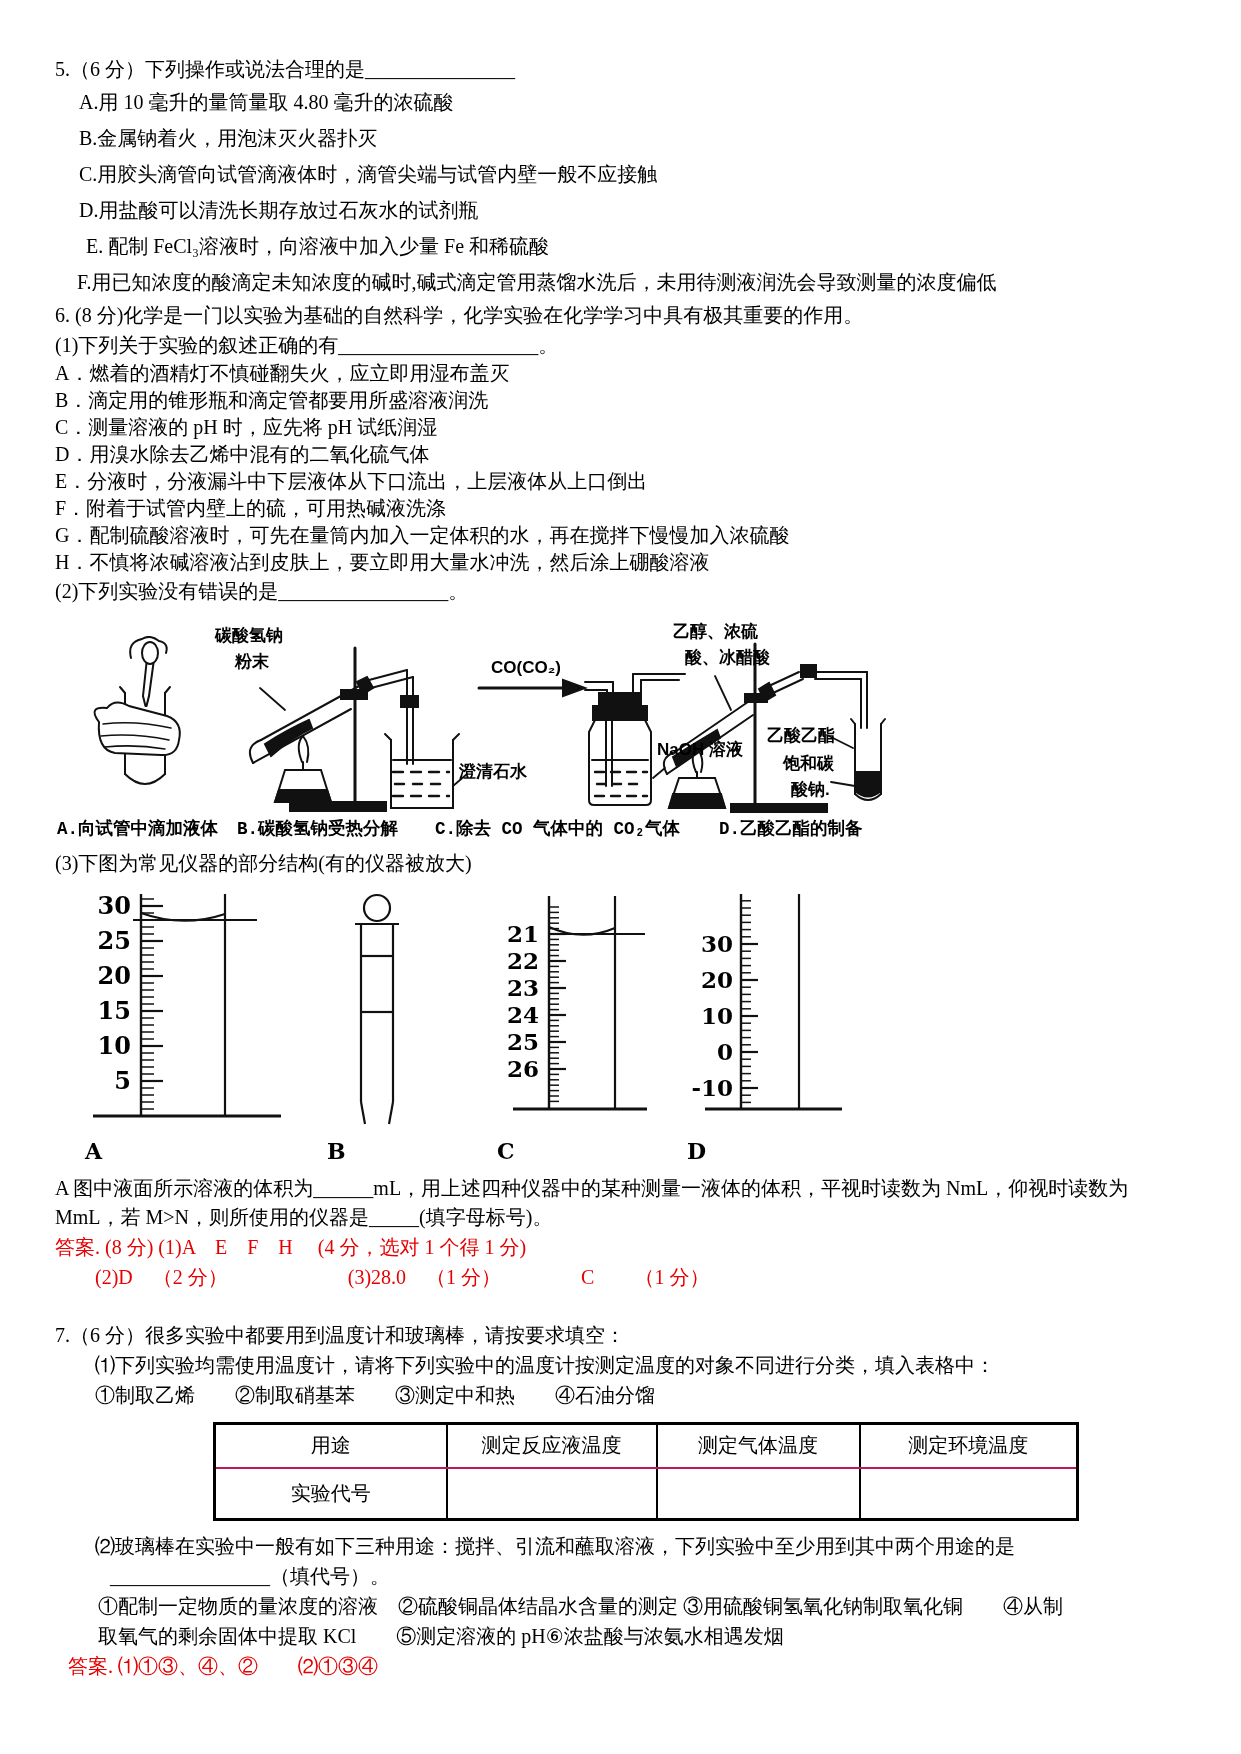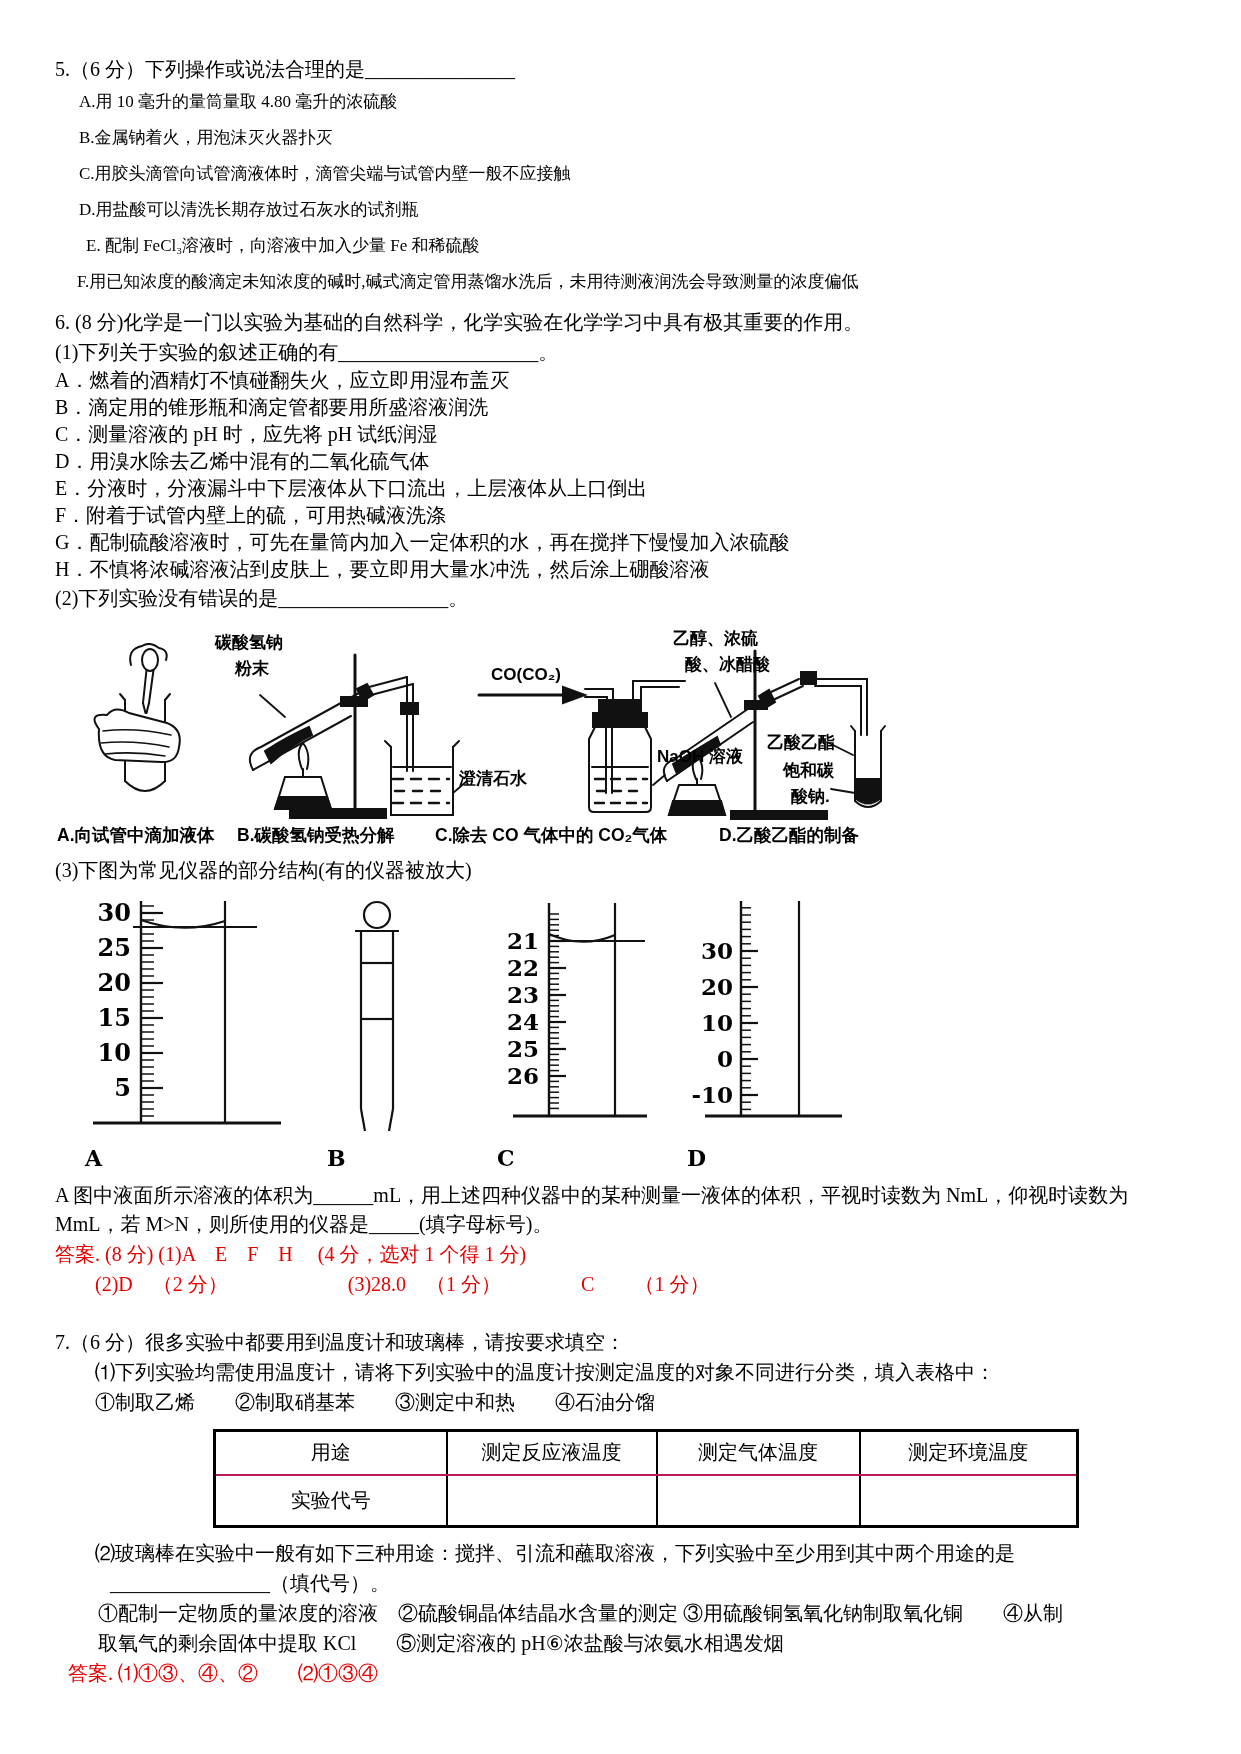--- a/index.html
+++ b/index.html
@@ -5,35 +5,35 @@
   *{box-sizing:border-box;margin:0;padding:0}
   html,body{background:#ffffff}
   body{
     width:1241px;height:1754px;overflow:hidden;
     font-family:"Liberation Serif","DejaVu Serif",serif;
     color:#000;
   }
   .page{position:relative;width:1241px;height:1754px;padding:54px 28px 0 55px}
   .line{font-size:20px;line-height:30px;white-space:nowrap}
   
-  .q5 .opt{margin-left:24px;font-size:17px;line-height:36px;white-space:nowrap}
+  .q5 .opt{margin-left:24px;font-size:20px;line-height:36px;white-space:nowrap}
   .q5 .opt.e{margin-left:31px}
   .q5 .opt.f{margin-left:22px}
   .ans{color:#e60000;font-size:20px;line-height:30px;white-space:nowrap}
   
-  .q6{margin-top:7px}
+  .q6{margin-top:0}
   .q6 .opt{font-size:20px;line-height:27px;white-space:nowrap}
   .figure2{position:relative;height:238px;margin-top:4px;width:1140px}
   .figure2 svg{position:absolute;left:0;top:26px}
   .dlabel{
     position:absolute;font-family:"Liberation Sans","DejaVu Sans",sans-serif;
     font-weight:bold;font-size:17px;white-space:nowrap;color:#000;
   }
   .caption{
-    position:absolute;top:206px;font-family:Liberation Sans, sans-serif;
+    position:absolute;top:206px;font-family:Liberation Mono, monospace;
     font-weight:bold;font-size:17.5px;white-space:nowrap;
   }
   .figure3{position:relative;height:290px;margin-top:6px;width:1140px}
   .inst{position:absolute;top:0;text-align:left}
   .inst .ilabel{font-weight:bold;font-size:22px;margin-top:0;font-family:"DejaVu Serif",serif}
   .ptext{font-size:20px;line-height:29px;width:1140px}
   
   .q7{margin-top:28px}
   .ind40{margin-left:40px}
   .ind43{margin-left:43px}

